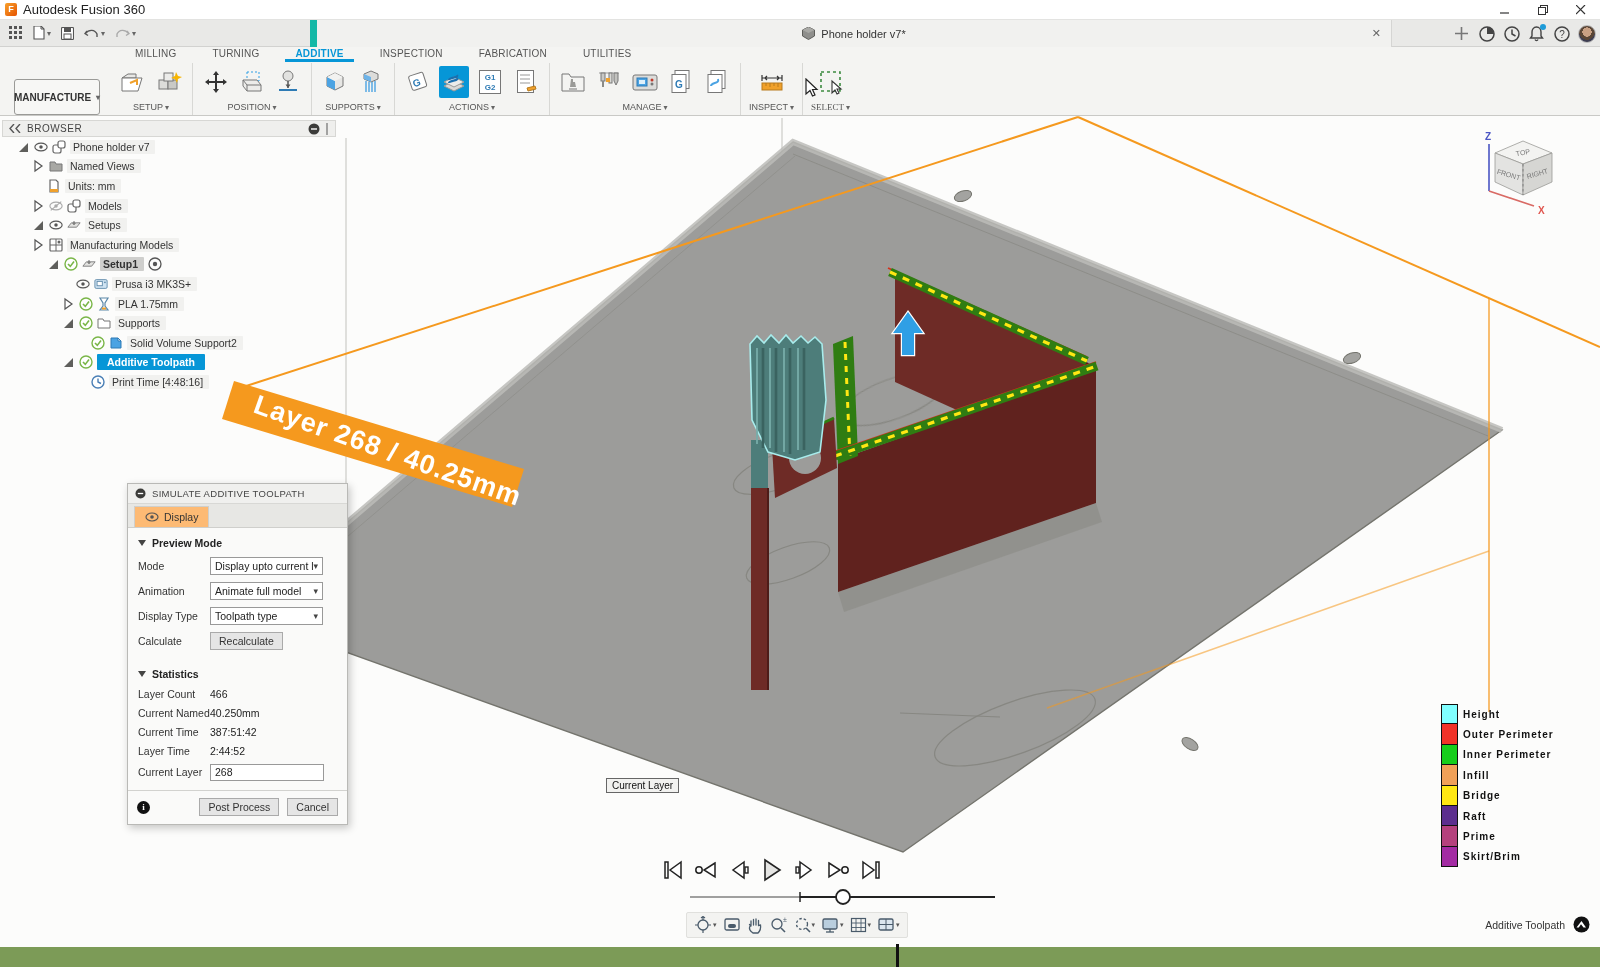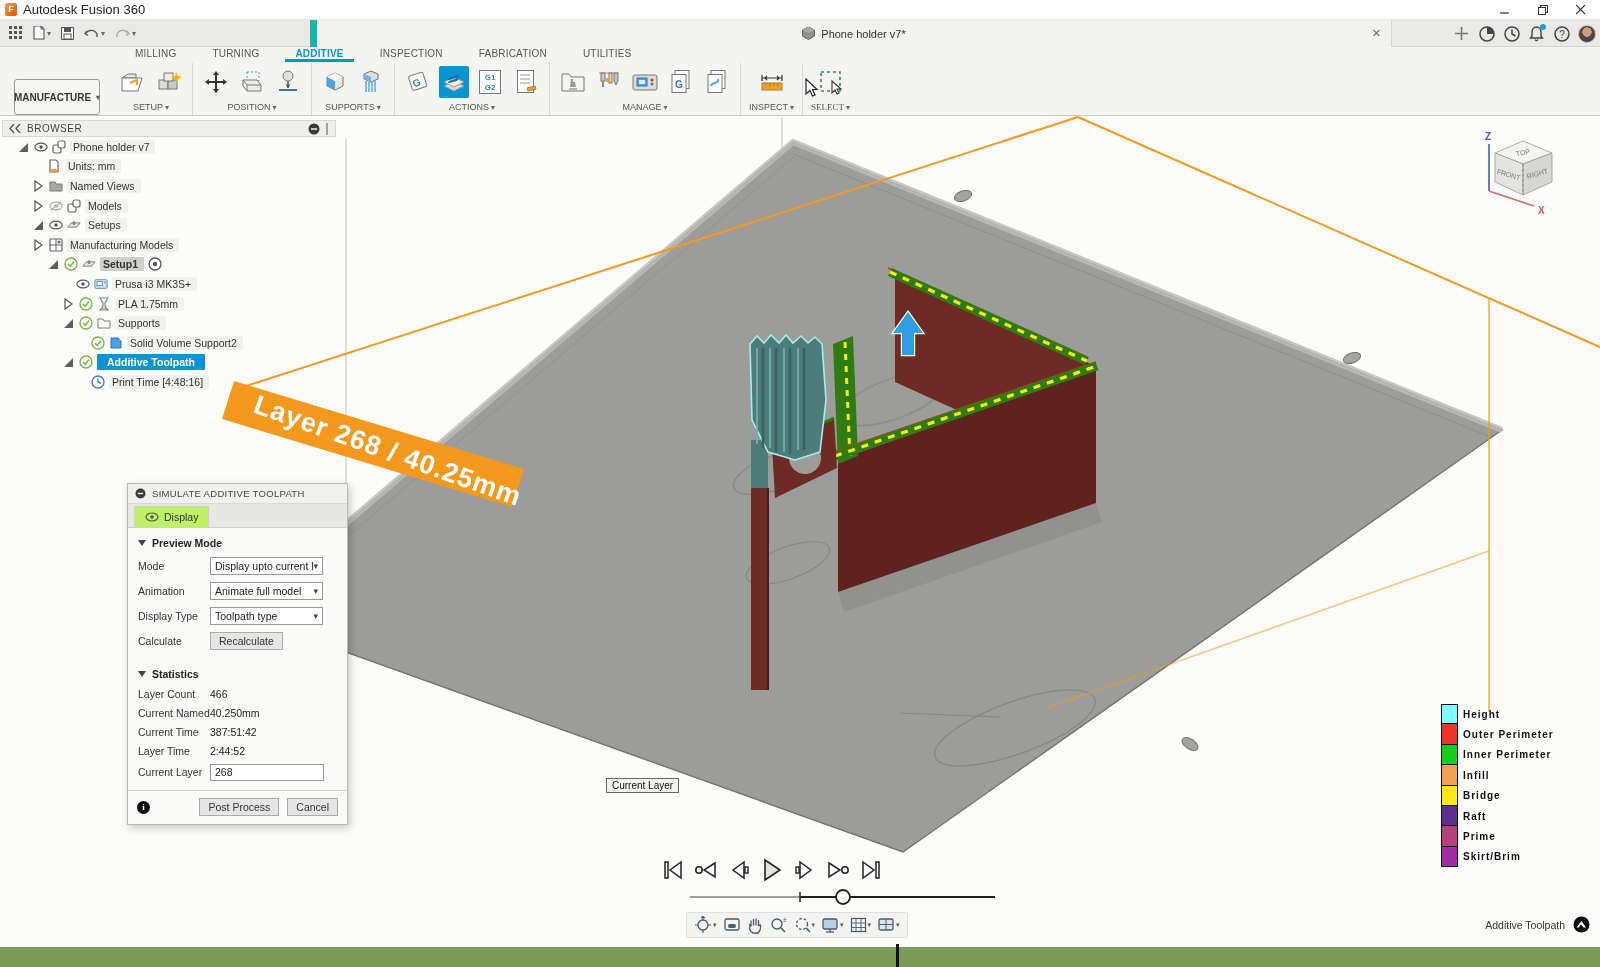--- a/index.html
+++ b/index.html
@@ -53,21 +53,21 @@
   .brow { height:19.6px; display:flex; align-items:center; gap:4px; }
   .brow .chip { background:rgba(240,240,238,.92); padding:1px 6px 1px 3px; border-radius:1px; color:#333; white-space:nowrap; }
   .brow .chip.sel-gray { background:#cfcfcd; font-weight:bold; }
   .brow .chip.sel-blue { background:#0696d7; color:#fff; font-weight:bold; padding:2px 10px; }
   .bi { width:14px; height:14px; flex:0 0 auto; display:flex; align-items:center; justify-content:center; }
 
   
   .dialog { left:127px; top:483px; width:221px; z-index:25; background:#fafaf9; border:1px solid #b9b9b6; box-shadow:2px 3px 8px rgba(0,0,0,.22); font-size:10.5px; }
   .dlg-header { height:20px; background:#f0f0ee; border-bottom:1px solid #d8d8d5; display:flex; align-items:center; gap:6px; padding:0 7px; font-size:9.5px; color:#444; letter-spacing:.3px; }
   .dlg-tabs { height:24px; background:#e7e7e4; border-bottom:1px solid #cfcfcc; display:flex; align-items:flex-end; padding-left:6px; }
-  .dlg-tab { background:#bef264; border:1px solid #cfcfcc; border-bottom:none; height:21px; display:flex; align-items:center; gap:5px; padding:0 10px; font-size:10.5px; color:#333; }
+  .dlg-tab { background:#fdba74; border:1px solid #cfcfcc; border-bottom:none; height:21px; display:flex; align-items:center; gap:5px; padding:0 10px; font-size:10.5px; color:#333; }
   .dlg-section { display:flex; align-items:center; gap:6px; font-weight:bold; color:#222; padding:9px 10px 4px; }
   .tri-dn { width:0; height:0; border-left:4px solid transparent; border-right:4px solid transparent; border-top:6px solid #444; }
   .frow { display:flex; align-items:center; padding:3.5px 10px; }
   .frow .flabel { width:72px; color:#333; }
   .dd { width:113px; height:18px; border:1px solid #999; background:#fff; display:flex; align-items:center; padding:0 4px; color:#222; position:relative; }
   .dd .ddtxt { flex:1; overflow:hidden; white-space:nowrap; }
   .dd::after { content:"▾"; font-size:9px; color:#444; }
   .btn { border:1px solid #aaa; background:#e5e5e5; padding:2px 8px; color:#333; font-size:10.5px; }
   .stat-val { color:#222; }
   .cl-input { width:114px; height:17px; border:1px solid #999; font-size:10.5px; padding:0 4px; font-family:"Liberation Sans",sans-serif; color:#222; background:#fff; }
@@ -531,36 +531,36 @@
           <ellipse cx="8" cy="6" rx="7" ry="4.5" fill="none" stroke="#555" stroke-width="1.3"></ellipse>
           <circle cx="8" cy="6" r="2" fill="#555"></circle>
         </svg>
       <svg class="bi" viewBox="0 0 14 14">
           <rect x="1" y="5" width="8" height="8" rx="2" fill="#fff" stroke="#666" stroke-width="1.2"></rect>
           <rect x="6" y="1" width="7" height="7" rx="2" fill="#fff" stroke="#666" stroke-width="1.2"></rect>
         </svg>
       <span class="chip">Phone holder v7</span>
     </div>
 
+    <div class="brow" style="padding-left:29px">
+      <svg class="bi" viewBox="0 0 14 14">
+          <polygon points="4,2 4,12 11,7" fill="#fff" stroke="#555" stroke-width="1.2"></polygon>
+        </svg>
+      <svg class="bi" viewBox="0 0 14 12">
+          <path d="M1,2 L6,2 L7,4 L13,4 L13,11 L1,11 Z" fill="#a8a8a4" stroke="#777"></path>
+        </svg>
+      <span class="chip">Named Views</span>
+    </div>
+
     <div class="brow" style="padding-left:45px">
       <svg class="bi" viewBox="0 0 14 14">
           <path d="M3,1 L9,1 L11,3 L11,13 L3,13 Z" fill="#fff" stroke="#666" stroke-width="1.2"></path>
           <rect x="3" y="10" width="8" height="3" fill="#f0a12c"></rect>
         </svg>
       <span class="chip">Units: mm</span>
-    </div>
-
-    <div class="brow" style="padding-left:29px">
-      <svg class="bi" viewBox="0 0 14 14">
-          <polygon points="4,2 4,12 11,7" fill="#fff" stroke="#555" stroke-width="1.2"></polygon>
-        </svg>
-      <svg class="bi" viewBox="0 0 14 12">
-          <path d="M1,2 L6,2 L7,4 L13,4 L13,11 L1,11 Z" fill="#a8a8a4" stroke="#777"></path>
-        </svg>
-      <span class="chip">Named Views</span>
     </div>
 
     <div class="brow" style="padding-left:29px">
       <svg class="bi" viewBox="0 0 14 14">
           <polygon points="4,2 4,12 11,7" fill="#fff" stroke="#555" stroke-width="1.2"></polygon>
         </svg>
       <svg class="bi" viewBox="0 0 16 12">
           <ellipse cx="8" cy="6" rx="7" ry="4.5" fill="none" stroke="#aaa" stroke-width="1.3"></ellipse>
           <circle cx="8" cy="6" r="2" fill="#aaa"></circle>
           <line x1="2" y1="11" x2="14" y2="1" stroke="#aaa" stroke-width="1.3"></line>

